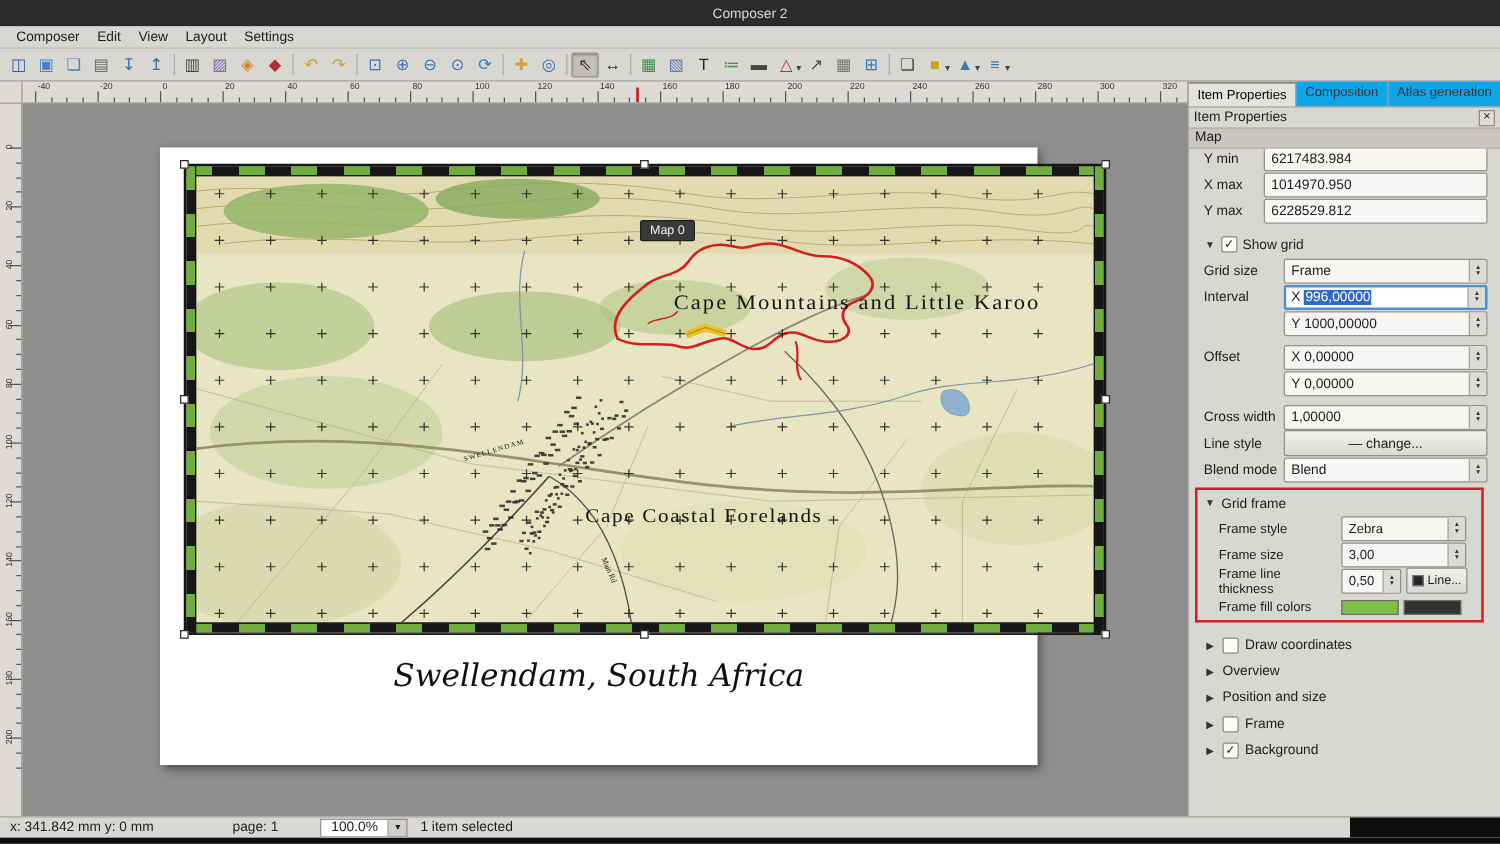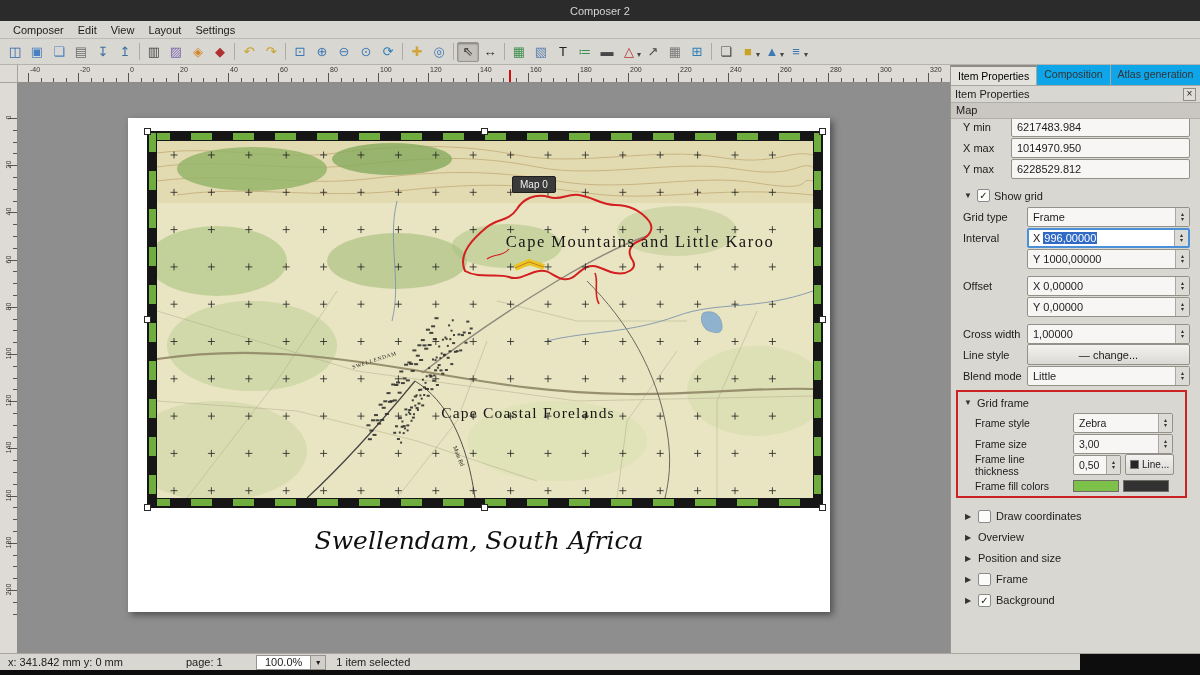--- a/index.html
+++ b/index.html
@@ -30,21 +30,21 @@
   .tick-label{position:absolute;top:1px;font-size:7px;color:#333}
   .ruler-marker{position:absolute;left:491px;bottom:0;width:2px;height:12px;background:#d01010}
   .ruler-left{position:absolute;left:0;top:18px;bottom:0;width:18px;background:#dedbd6;border-right:1px solid #8f8c87;z-index:2;overflow:hidden}
   .vtick{position:absolute;right:0;height:1px;width:4px;background:#555}
   .vtick.major{width:9px}
   .vtick-label{position:absolute;left:1px;width:14px;font-size:7px;color:#333;transform:rotate(-90deg);transform-origin:center;text-align:center}
 
   .canvas{position:absolute;left:18px;top:18px;right:0;bottom:0;background:#8e8e8e;overflow:hidden}
   .page{position:absolute;left:110px;top:35px;width:702px;height:494px;background:#ffffff;box-shadow:3px 3px 7px rgba(0,0,0,.45)}
 
-  .map-frame{position:absolute;left:20px;top:14px;width:674px;height:375px;outline:1px solid #151515}
+  .map-frame{position:absolute;left:20px;top:14px;width:736px;height:375px;outline:1px solid #151515}
   .z-top,.z-bottom{position:absolute;left:0;right:0;height:9px;background:repeating-linear-gradient(90deg,var(--zebra-green) 0 21px,var(--zebra-black) 21px 42px);border:1px solid #151515}
   .z-top{top:0}.z-bottom{bottom:0}
   .z-left,.z-right{position:absolute;top:0;bottom:0;width:9px;background:repeating-linear-gradient(180deg,var(--zebra-green) 0 19px,var(--zebra-black) 19px 38px);border:1px solid #151515}
   .z-left{left:0}.z-right{right:0}
   .map-inner{position:absolute;left:9px;top:9px;right:9px;bottom:9px;background:#e9e5c2;overflow:hidden;box-shadow:0 0 0 1px #151515}
   .map-inner svg{display:block;width:100%;height:100%}
   .map-label{font-family:"Liberation Serif","DejaVu Serif",serif;fill:#151515}
   .handle{position:absolute;width:7px;height:7px;background:#fff;border:1px solid #2a2a2a;z-index:6}
   .map-tooltip{position:absolute;left:384px;top:58px;background:#3a3a3a;color:#f0f0f0;font-size:10px;padding:2px 7px;border:1px solid #1f1f1f;border-radius:2px;z-index:7}
   .page-title{position:absolute;left:0;right:0;top:408px;text-align:center;font-family:"DejaVu Serif","Liberation Serif",serif;font-style:italic;font-size:25px;color:#101010}
@@ -562,21 +562,21 @@
           </div>
         </div>
 
         <div class="prow mt6">
           <span class="caret">▼</span>
           <span class="cb checked"></span>
           <span>Show grid</span>
         </div>
 
         <div class="prow">
-          <span class="plabel2">Grid type</span>
+          <span class="plabel2">Grid size</span>
           <div class="pinput">
             <span>Frame</span>
             <span class="spinbtns">
                 <i>▴</i>
                 <i>▾</i>
               </span>
           </div>
         </div>
         <div class="prow">
           <span class="plabel2">Interval</span>
@@ -632,21 +632,21 @@
               </span>
           </div>
         </div>
         <div class="prow">
           <span class="plabel2">Line style</span>
           <div class="pbutton" style="flex:1">— change...</div>
         </div>
         <div class="prow">
           <span class="plabel2">Blend mode</span>
           <div class="pinput">
-            <span>Little</span>
+            <span>Blend</span>
             <span class="spinbtns">
                 <i>▴</i>
                 <i>▾</i>
               </span>
           </div>
         </div>
 
         <div class="gf-wrap">
           <div class="red-box"></div>
           <div class="prow gf-head">

